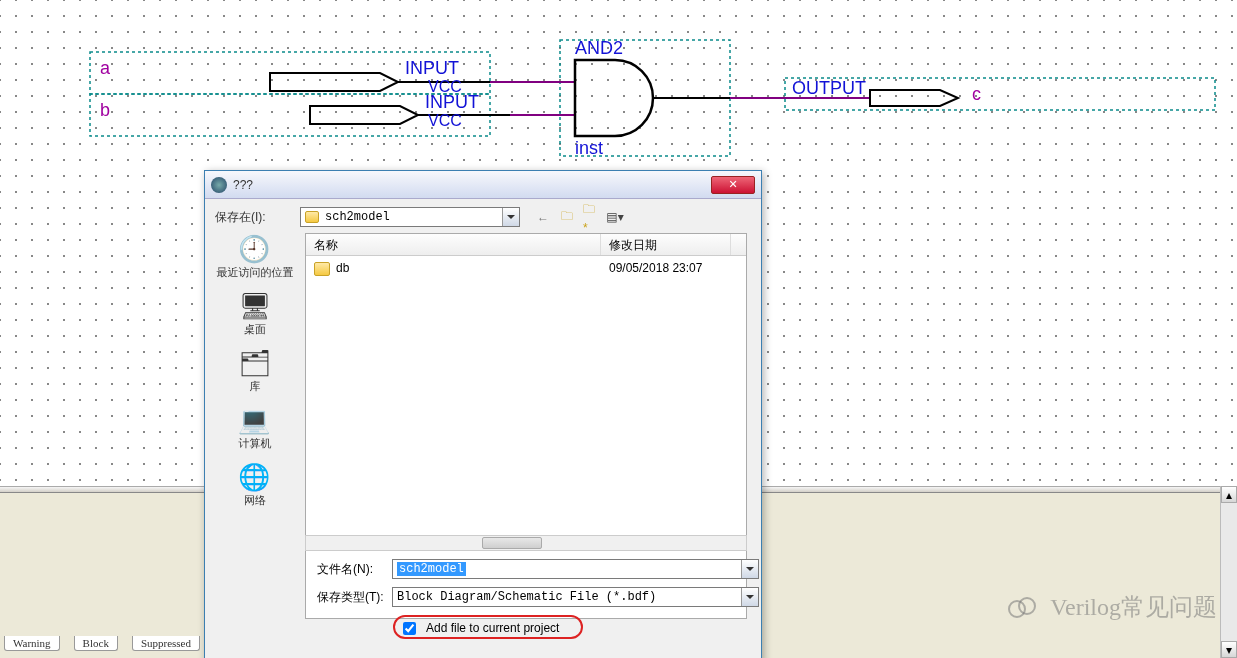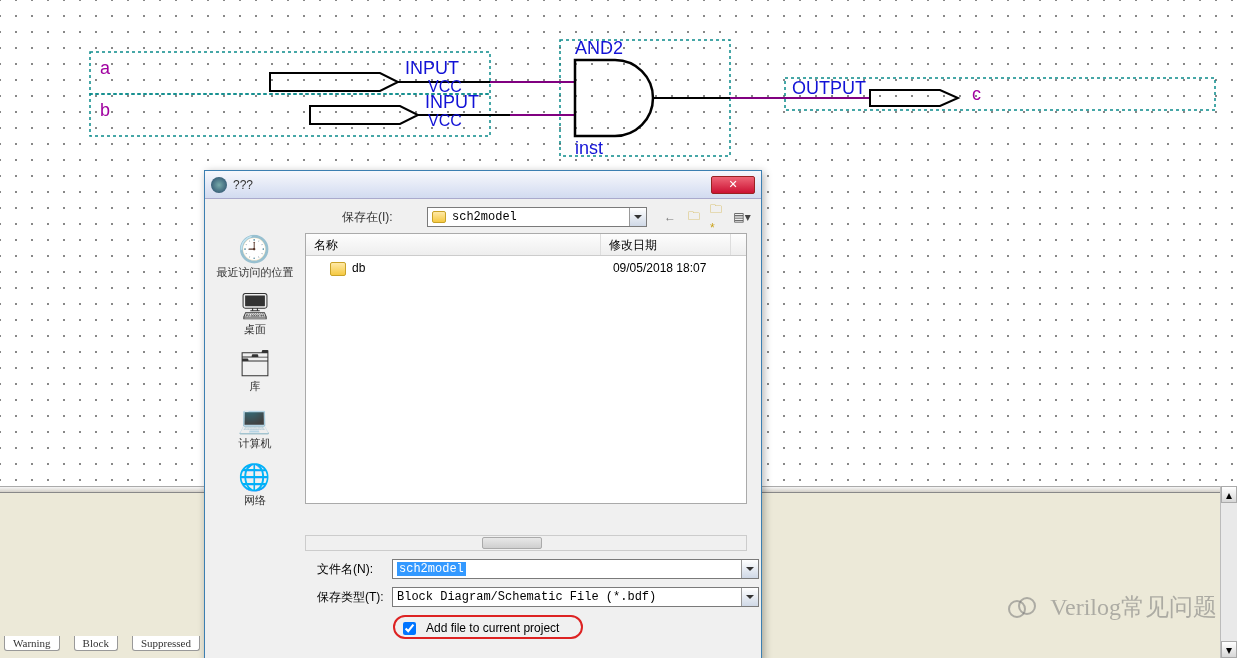--- a/index.html
+++ b/index.html
@@ -18,39 +18,39 @@
 .tab { border: 1px solid #999; border-top: none; background: #fff; padding: 1px 8px; font-family: Tahoma; color: #333; border-radius: 0 0 3px 3px; }
 
 
 .dialog { position: absolute; left: 204px; top: 170px; width: 558px; height: 494px; background: #f0f0f0; border: 1px solid #3c7fb1; box-shadow: 2px 2px 8px rgba(0,0,0,0.3); }
 .titlebar { height: 28px; background: linear-gradient(#f7f8fc,#d2dbf0); display: flex; align-items: center; padding: 0 6px; border-bottom: 1px solid #aac; }
 .titlebar .app-icon { width: 16px; height: 16px; border-radius: 50%; background: radial-gradient(#7aa,#246); margin-right: 6px; }
 .titlebar .title { flex: 1; font-size: 12px; color: #333; }
 .titlebar .close { width: 44px; height: 18px; background: linear-gradient(#e67,#c13); color:#fff; border:1px solid #922; border-radius:2px; display:flex;align-items:center;justify-content:center; font-size:11px; cursor:pointer; }
 
 .dlg-body { padding: 8px 10px; }
-.row { display: flex; align-items: center; margin-bottom: 24px; justify-content: flex-end; }
+.row { display: flex; align-items: center; margin-bottom: 24px; }
 .lbl { width: 85px; text-align: left; color: #333; }
 .combo { flex: 0 0 220px; height: 20px; border: 1px solid #7a7a7a; background: #fff; display:flex; align-items:center; padding: 0 4px; font-family: "courier new"; font-size:12px; position: relative; }
 .combo .arrow { position:absolute; right:0; top:0; width:17px; height:100%; background:linear-gradient(#fff,#cfd8e6); border-left:1px solid #999; display:flex;align-items:center;justify-content:center; }
 .combo .arrow::after { content:""; border:4px solid transparent; border-top-color:#333; margin-top:3px; }
 .tool-icons { display:flex; gap:6px; margin-left:14px; }
 .tool-icons .ico { width:18px; height:18px; display:flex;align-items:center;justify-content:center; border:1px solid transparent; }
 .ico.folder { color:#caa21a; }
 .ico.newf { color:#caa21a; }
 .ico.views { color:#444; }
 
 .places { position:absolute; left:10px; top:62px; width:80px; height:320px; display:flex; flex-direction:column; align-items:center; gap:10px; }
 .place { display:flex; flex-direction:column; align-items:center; font-size:11px; color:#333; cursor:pointer; }
 .place .picon { width:36px; height:32px; display:flex;align-items:center;justify-content:center; font-size:26px; }
 
-.file-list { position:absolute; left:100px; top:62px; width:442px; height:271px; border:1px solid #aaa; background:#fff; }
+.file-list { position:absolute; left:100px; top:62px; width:442px; height:386px; border:1px solid #aaa; background:#fff; }
 .fl-head { display:flex; height:22px; background:linear-gradient(#fdfdfd,#eee); border-bottom:1px solid #ccc; font-size:12px; }
 .fl-col { padding:3px 8px; border-right:1px solid #ddd; }
-.fl-row { display:flex; padding:2px 16px; font-size:12px; align-items:center; }
+.fl-row { display:flex; padding:2px 0; font-size:12px; align-items:center; }
 .fl-row .fl-col { border:none; }
 .folder-ico { width:16px; height:14px; background: linear-gradient(#ffe9a6,#f5c942); border:1px solid #c9a227; border-radius:2px; display:inline-block; margin-right:6px; vertical-align:middle; }
 
 .scroll-hint { position:absolute; left:100px; top:364px; width:442px; height:16px; background:#f0f0f0; border:1px solid #ccc; }
 .scroll-hint .thumb { position:absolute; left:40%; top:1px; width:60px; height:12px; background:linear-gradient(#e8e8e8,#cfcfcf); border:1px solid #aaa; border-radius:2px; }
 
 .form-area { position:absolute; left:112px; top:388px; width:442px; }
 .form-row { display:flex; align-items:center; margin-bottom:8px; }
 .form-lbl { width:75px; }
 .form-combo { flex:1; height:20px; border:1px solid #7a7a7a; background:#fff; display:flex;align-items:center; padding:0 4px; font-family:"courier new"; font-size:12px; position:relative; }
@@ -188,21 +188,21 @@
       </div>
   </div>
 
   <div class="file-list">
     <div class="fl-head">
       <div class="fl-col" style="width:295px">名称</div>
       <div class="fl-col" style="width:130px">修改日期</div>
     </div>
     <div class="fl-row">
       <div class="fl-col" style="width:295px"><span class="folder-ico"></span><span>db</span></div>
-      <div class="fl-col" style="width:130px">09/05/2018 18:07</div>
+      <div class="fl-col" style="width:130px">09/05/2018 23:07</div>
     </div>
   </div>
   <div class="scroll-hint">
       <div class="thumb"></div>
     </div>
 
   <div class="form-area">
     <div class="form-row">
       <div class="form-lbl">文件名(N):</div>
       <div class="form-combo sel">

